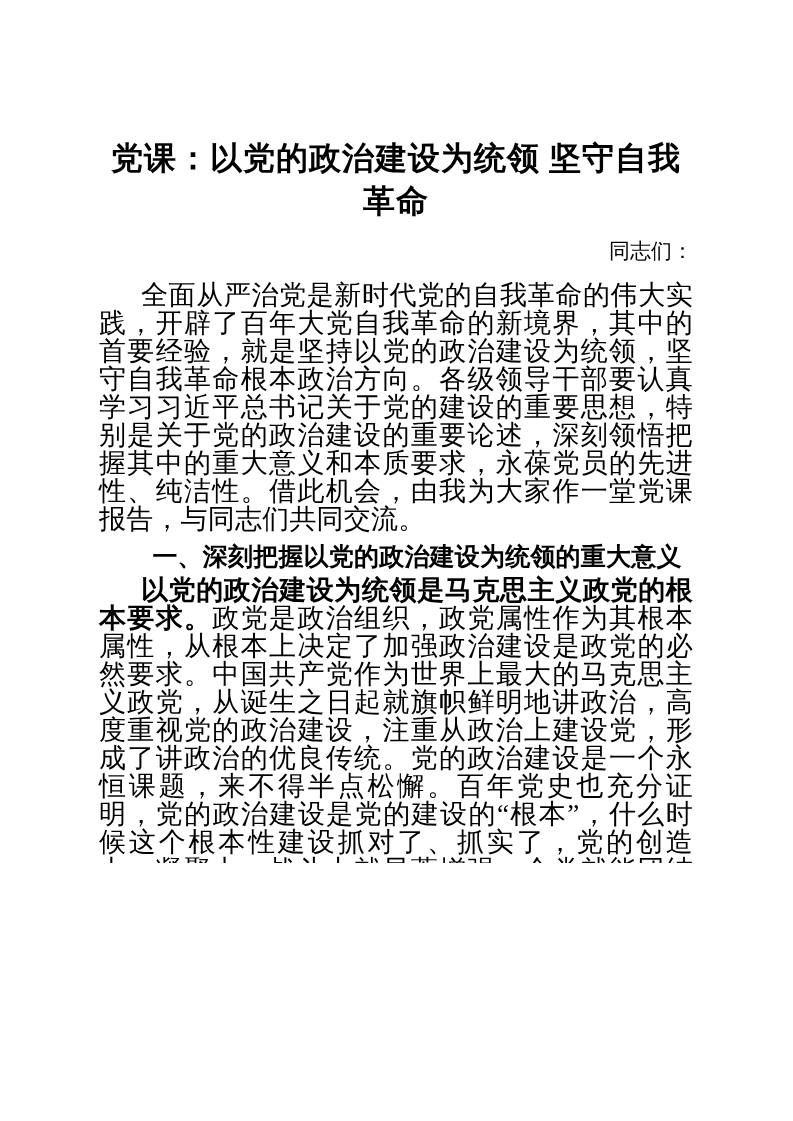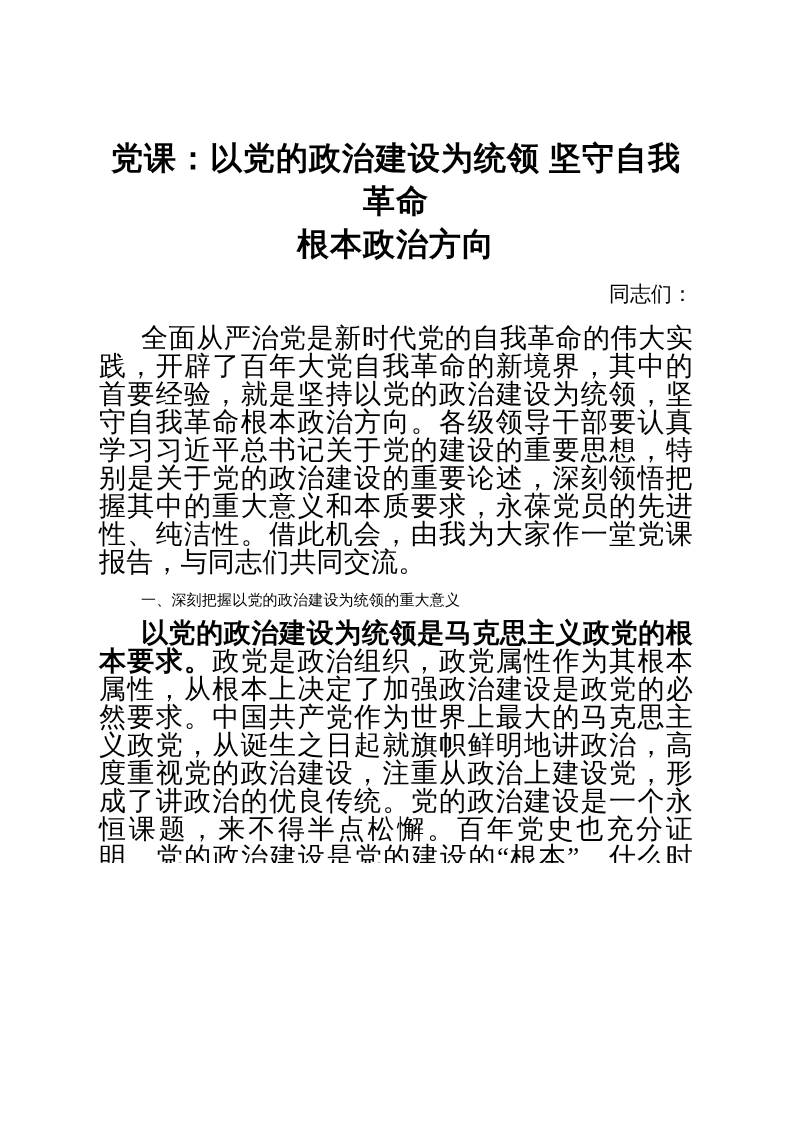--- a/index.html
+++ b/index.html
@@ -38,37 +38,37 @@
     font-size: 27px;
     line-height: 28px;
     text-align: justify;
     text-justify: inter-ideograph;
     text-indent: 42px;
     letter-spacing: 0.2px;
   }
   .para .lead { font-weight: 700; }
   .section-heading {
     margin: 10px 0 0 0;
-    font-size: 15px;
+    font-size: 25px;
     line-height: 28px;
-    font-weight: 400;
+    font-weight: 700;
     text-indent: 42px;
     letter-spacing: 0.2px;
+    text-align: center;
   }
   .para.after-heading { margin-top: 5px; }
   .para.last { margin-top: 15px; }
 </style>
 </head>
 <body>
 
 <div class="page">
 
   <h1 class="doc-title">
     <span class="title-line">党课：以党的政治建设为统领 坚守自我革命</span>
-    <span class="title-line">根本政治方向</span>
   </h1>
 
   <p class="salutation">同志们：</p>
 
   <p class="para"><span>全面从严治党是新时代党的自我革命的伟大实践，开辟了百年大党自我革命的新境界，其中的首要经验，就是坚持以党的政治建设为统领，坚守自我革命根本政治方向。各级领导干部要认真学习习近平总书记关于党的建设的重要思想，特别是关于党的政治建设的重要论述，深刻领悟把握其中的重大意义和本质要求，永葆党员的先进性、纯洁性。借此机会，由我为大家作一堂党课报告，与同志们共同交流。</span></p>
 
   <h2 class="section-heading">一、深刻把握以党的政治建设为统领的重大意义</h2>
 
   <p class="para after-heading"><span class="lead">以党的政治建设为统领是马克思主义政党的根本要求。</span><span>政党是政治组织，政党属性作为其根本属性，从根本上决定了加强政治建设是政党的必然要求。中国共产党作为世界上最大的马克思主义政党，从诞生之日起就旗帜鲜明地讲政治，高度重视党的政治建设，注重从政治上建设党，形成了讲政治的优良传统。党的政治建设是一个永恒课题，来不得半点松懈。百年党史也充分证明，党的政治建设是党的建设的“根本”，什么时候这个根本性建设抓对了、抓实了，党的创造力、凝聚力、战斗力就显著增强，全党就能团结统一、充满生机，党的事业就会兴旺发达、蓬勃发展。</span></p>
 

